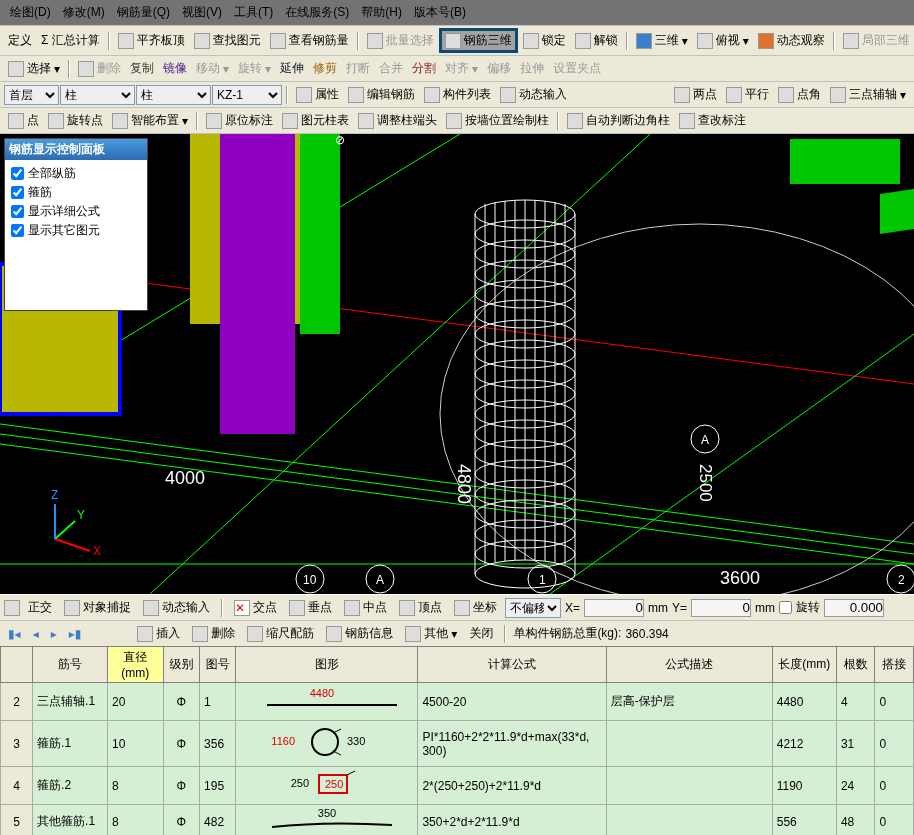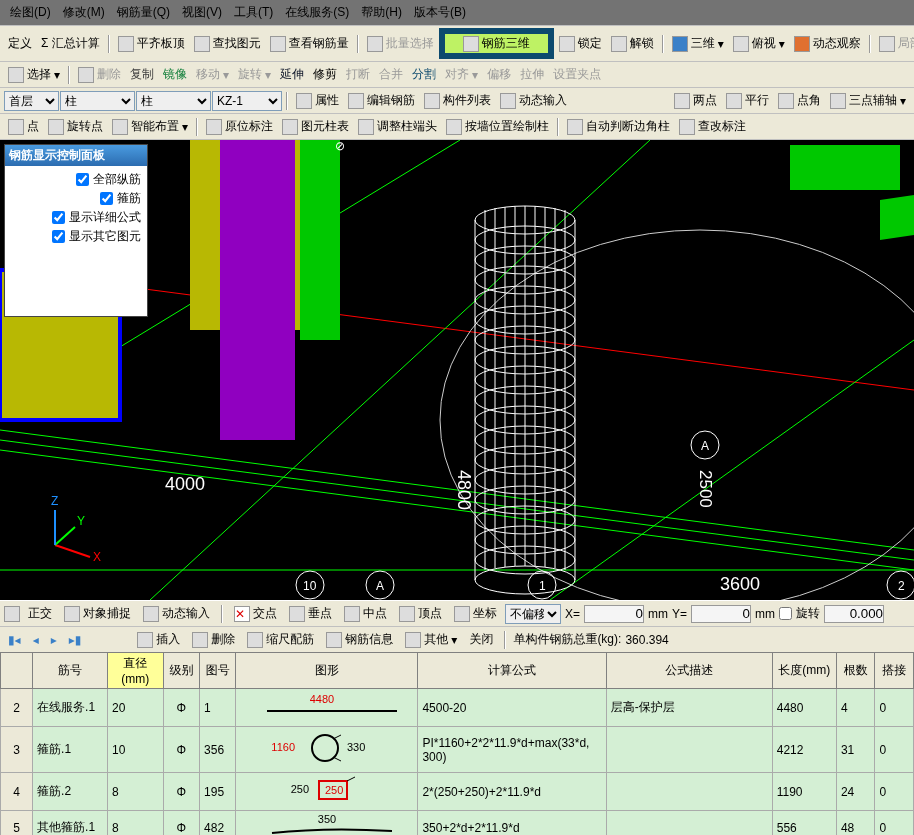--- a/index.html
+++ b/index.html
@@ -12,21 +12,21 @@
   .tbtn { display: inline-flex; align-items: center; gap: 3px; padding: 2px 4px; cursor: pointer; white-space: nowrap; }
   .ticon { width: 16px; height: 16px; background: #ddd; display: inline-block; border: 1px solid #999; }
   .sep { width: 2px; height: 18px; border-left: 1px solid #999; border-right: 1px solid #fff; margin: 0 3px; }
   
   select.combo { height: 20px; font-size: 12px; border: 1px solid #7f9db9; }
   
   .viewport { position: relative; width: 914px; height: 460px; background: #000; overflow: hidden; }
   .panel { position: absolute; top: 4px; left: 4px; width: 144px; background: #fff; border: 1px solid #444; }
   .panel-title { background: linear-gradient(to bottom, #4a9be0, #2b6cb0); color: #fff; padding: 2px 4px; font-weight: bold; }
   .panel-body { padding: 4px 6px; height: 150px; }
-  .chk { display: flex; align-items: center; gap: 4px; padding: 1px 0; justify-content: flex-end; }
+  .chk { display: flex; align-items: center; gap: 4px; padding: 1px 0; }
   
   .status-row { display: flex; align-items: center; gap: 4px; padding: 2px 4px; background: #ece9d8; border-top: 1px solid #fff; border-bottom: 1px solid #c0c0c0; }
   input.num { width: 60px; height: 18px; text-align: right; border: 1px solid #999; background: #f5f5f5; }
   
   .nav-row { display: flex; align-items: center; gap: 4px; padding: 2px 4px; background: #ece9d8; }
   
   .grid { width: 100%; border-collapse: collapse; background: #fff; }
   .grid th { background: #ece9d8; border: 1px solid #808080; padding: 2px 4px; font-weight: normal; }
   .grid th.hl { background: #ffff99; }
   .grid td { border: 1px solid #aaa; padding: 2px 4px; background: #d4efd4; height: 32px; }
@@ -63,21 +63,21 @@
     </span>
   <span class="tbtn">
       <span class="ticon"></span>
       <span>查看钢筋量</span>
     </span>
   <span class="sep"></span>
   <span class="tbtn" style="color:#999">
       <span class="ticon"></span>
       <span>批量选择</span>
     </span>
-  <span class="tbtn" style="border:6px solid #0c4a6e;background:#bef264;padding:1px 18px">
+  <span class="tbtn" style="border:3px solid #0c4a6e;background:#a3a3a3;padding:1px 3px">
       <span class="ticon"></span>
       <span>钢筋三维</span>
     </span>
   <span class="tbtn">
       <span class="ticon"></span>
       <span>锁定</span>
     </span>
   <span class="tbtn">
       <span class="ticon"></span>
       <span>解锁</span>
@@ -99,38 +99,38 @@
 <div class="toolbar">
   <span class="tbtn"><span class="ticon"></span><span>选择</span>▾</span>
   <span class="sep"></span>
   <span class="tbtn" style="color:#999">
       <span class="ticon"></span>
       <span>删除</span>
     </span>
   <span class="tbtn" style="color:#404040">
       <span>复制</span>
     </span>
-  <span class="tbtn" style="color:#15803d">
+  <span class="tbtn" style="color:#4c1d95">
       <span>镜像</span>
     </span>
   <span class="tbtn" style="color:#999"><span>移动</span>▾</span>
   <span class="tbtn" style="color:#999"><span>旋转</span>▾</span>
   <span class="tbtn" style="color:#0f172a">
       <span>延伸</span>
     </span>
-  <span class="tbtn" style="color:#000000">
+  <span class="tbtn" style="color:#a16207">
       <span>修剪</span>
     </span>
   <span class="tbtn" style="color:#999">
       <span>打断</span>
     </span>
   <span class="tbtn" style="color:#999">
       <span>合并</span>
     </span>
-  <span class="tbtn" style="color:#0c4a6e">
+  <span class="tbtn" style="color:#7f1d1d">
       <span>分割</span>
     </span>
   <span class="tbtn" style="color:#999"><span>对齐</span>▾</span>
   <span class="tbtn" style="color:#999">
       <span>偏移</span>
     </span>
   <span class="tbtn" style="color:#999">
       <span>拉伸</span>
     </span>
   <span class="tbtn" style="color:#999">
@@ -404,21 +404,21 @@
       <th style="width:155px">计算公式</th>
       <th style="width:155px">公式描述</th>
       <th style="width:60px">长度(mm)</th>
       <th style="width:36px">根数</th>
       <th style="width:36px">搭接</th>
     </tr>
   </thead>
   <tbody id="grid-body">
       <tr>
         <td class="rownum">2</td>
-  <td>在线服务.1</td>
+  <td>三点辅轴.1</td>
   <td>20</td>
   <td style="text-align:center">Φ</td>
   <td>1</td>
   <td class="shape-cell"><svg width="160" height="30">
             <text x="75" y="12" fill="#d00" font-size="11" text-anchor="middle">4480</text>
             <line x1="20" y1="20" x2="150" y2="20" stroke="#000" stroke-width="2"></line>
           </svg></td>
   <td>4500-20</td>
   <td>层高-保护层</td>
   <td>4480</td>

